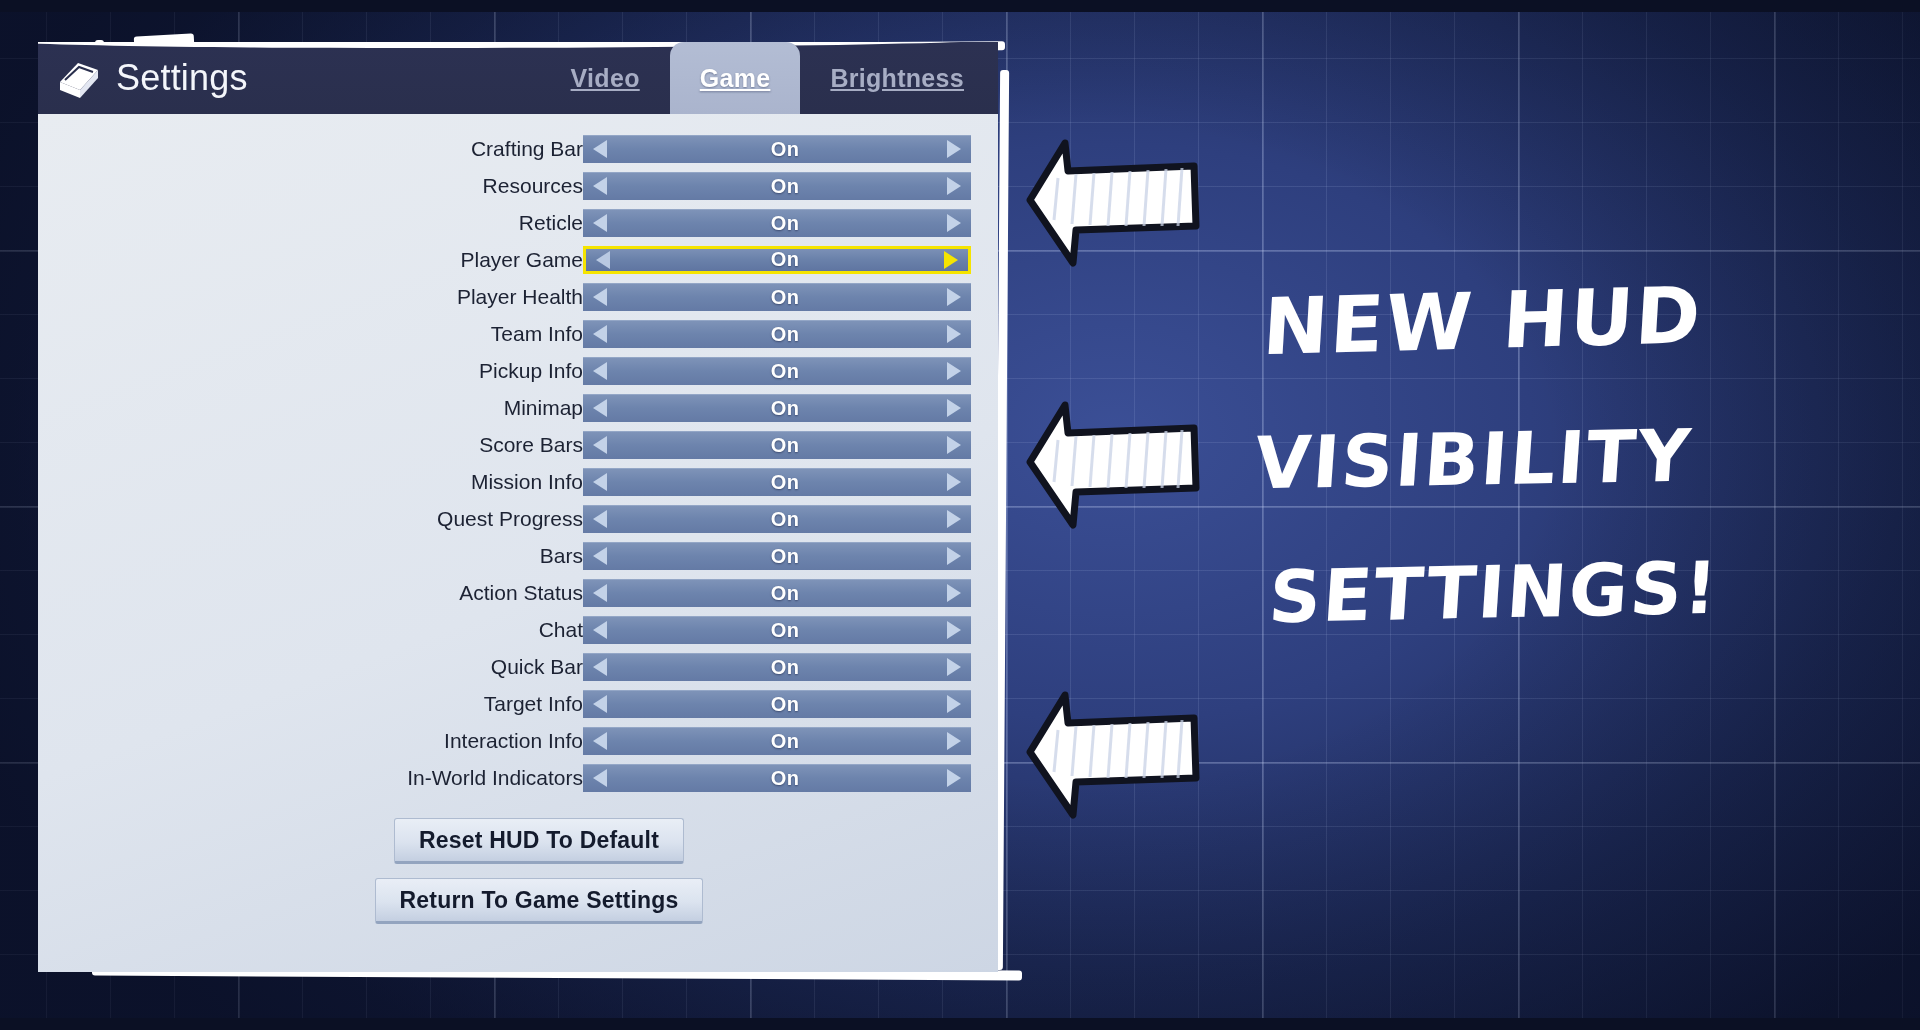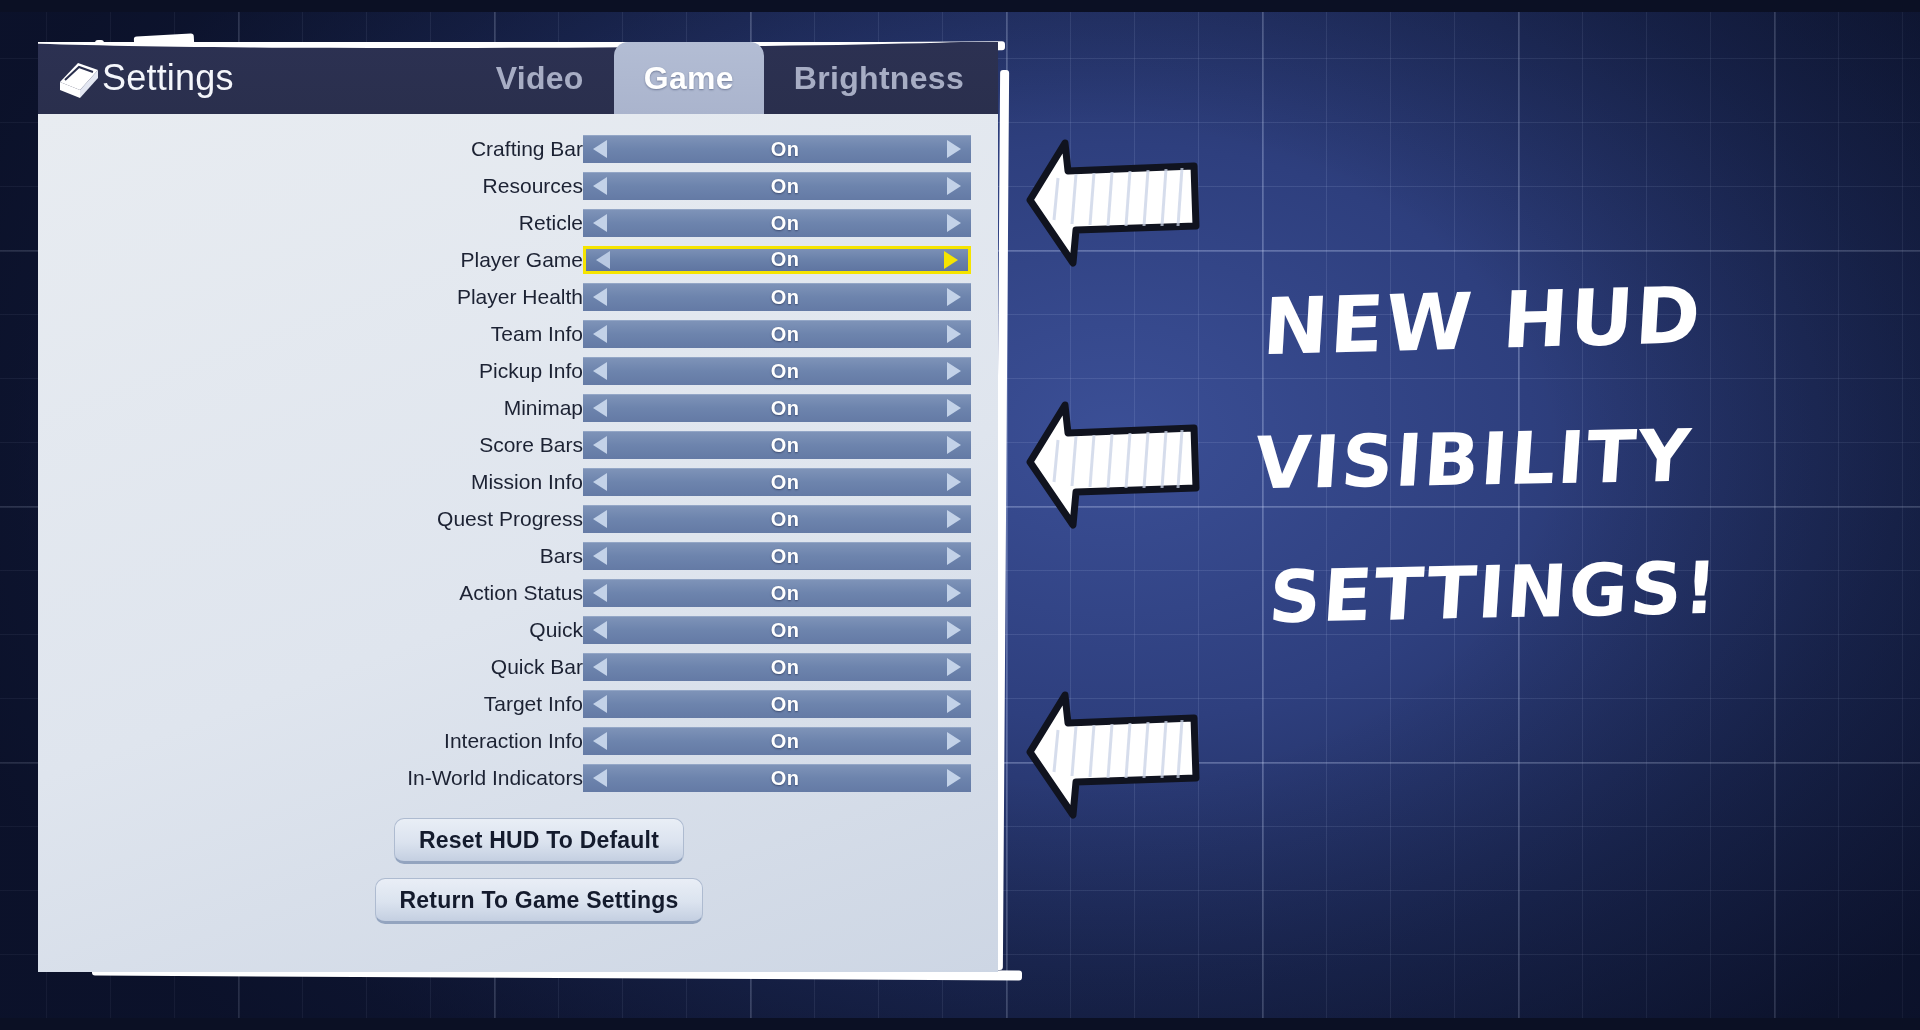--- a/index.html
+++ b/index.html
@@ -93,46 +93,48 @@
     position: absolute;
     left: 0; right: 0; top: -14px; height: 20px;
     background: #ffffff;
     border-radius: 0 0 60% 40%;
     transform: scaleX(1.1);
   }
 
   .header-left {
     display: flex; align-items: center;
     padding-left: 18px;
+    gap: 14px;
     flex: 0 0 auto;
   }
   .book-icon { width: 46px; height: 40px; display: block; }
   .header-title {
     color: #f4f6fb;
     font-size: 36px;
     font-weight: 400;
     letter-spacing: 0.2px;
     line-height: 1;
   }
 
   .tabs {
     margin-left: auto;
     display: flex;
     align-items: stretch;
     height: 72px;
   }
   .tab {
     display: flex; align-items: center; justify-content: center;
     padding: 16px 30px;
-    font-size: 32px;
+    font-size: 25px;
     font-weight: bold;
     color: #a7adc4;
     letter-spacing: .3px;
     cursor: pointer;
     position: relative;
+    text-decoration: underline;
   }
   .tab.active {
     color: #ffffff;
     background: linear-gradient(to bottom, #b3bdd4 0%, #aab4cd 100%);
     border-radius: 14px 14px 0 0;
     text-shadow: 0 1px 2px rgba(40,50,85,.45);
   }
   .tab.last { padding-right: 34px; }
 
   #panel-body {
@@ -212,21 +214,21 @@
     align-items: center;
     justify-content: center;
     height: 46px;
     padding: 0 24px;
     font-size: 23px;
     font-weight: bold;
     color: #141b2d;
     background: linear-gradient(to bottom, #e9eef6 0%, #dbe3ef 55%, #c4cfe1 100%);
     border: 1px solid #aebbd0;
     border-bottom: 3px solid #93a4bf;
-    border-radius: 10px;
+    border-radius: 3px;
     cursor: pointer;
     letter-spacing: .2px;
   }
 
   
   .anno-arrow { position: absolute; }
   .anno-1 { left: 1018px; top: 138px; }
   .anno-2 { left: 1018px; top: 400px; }
   .anno-3 { left: 1018px; top: 690px; }
 
@@ -409,21 +411,21 @@
         <div class="row">
           <div class="row-label">Action Status</div>
           <div class="slider">
             <span class="arrow arrow-left"></span>
             <span class="slider-value">On</span>
             <span class="arrow arrow-right"></span>
           </div>
         </div>
 
         <div class="row">
-          <div class="row-label">Quick</div>
+          <div class="row-label">Chat</div>
           <div class="slider">
             <span class="arrow arrow-left"></span>
             <span class="slider-value">On</span>
             <span class="arrow arrow-right"></span>
           </div>
         </div>
 
         <div class="row">
           <div class="row-label">Quick Bar</div>
           <div class="slider">

